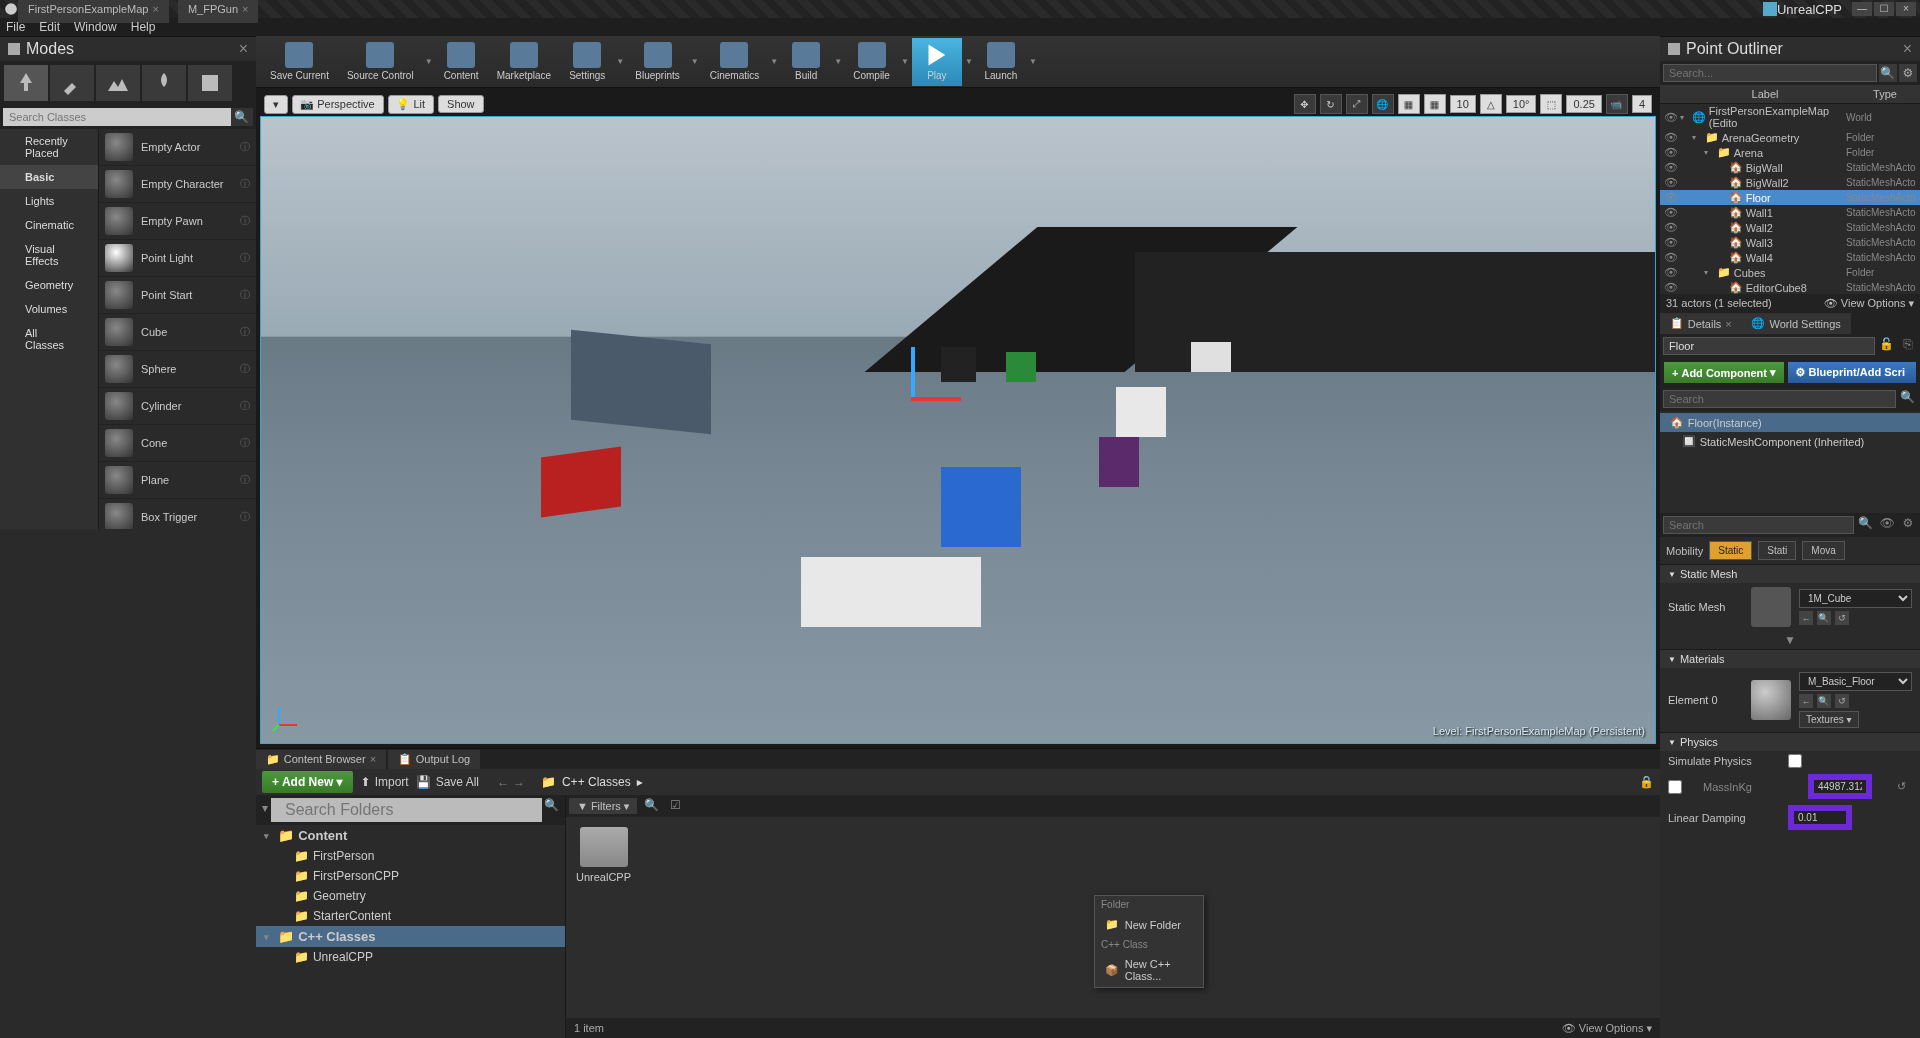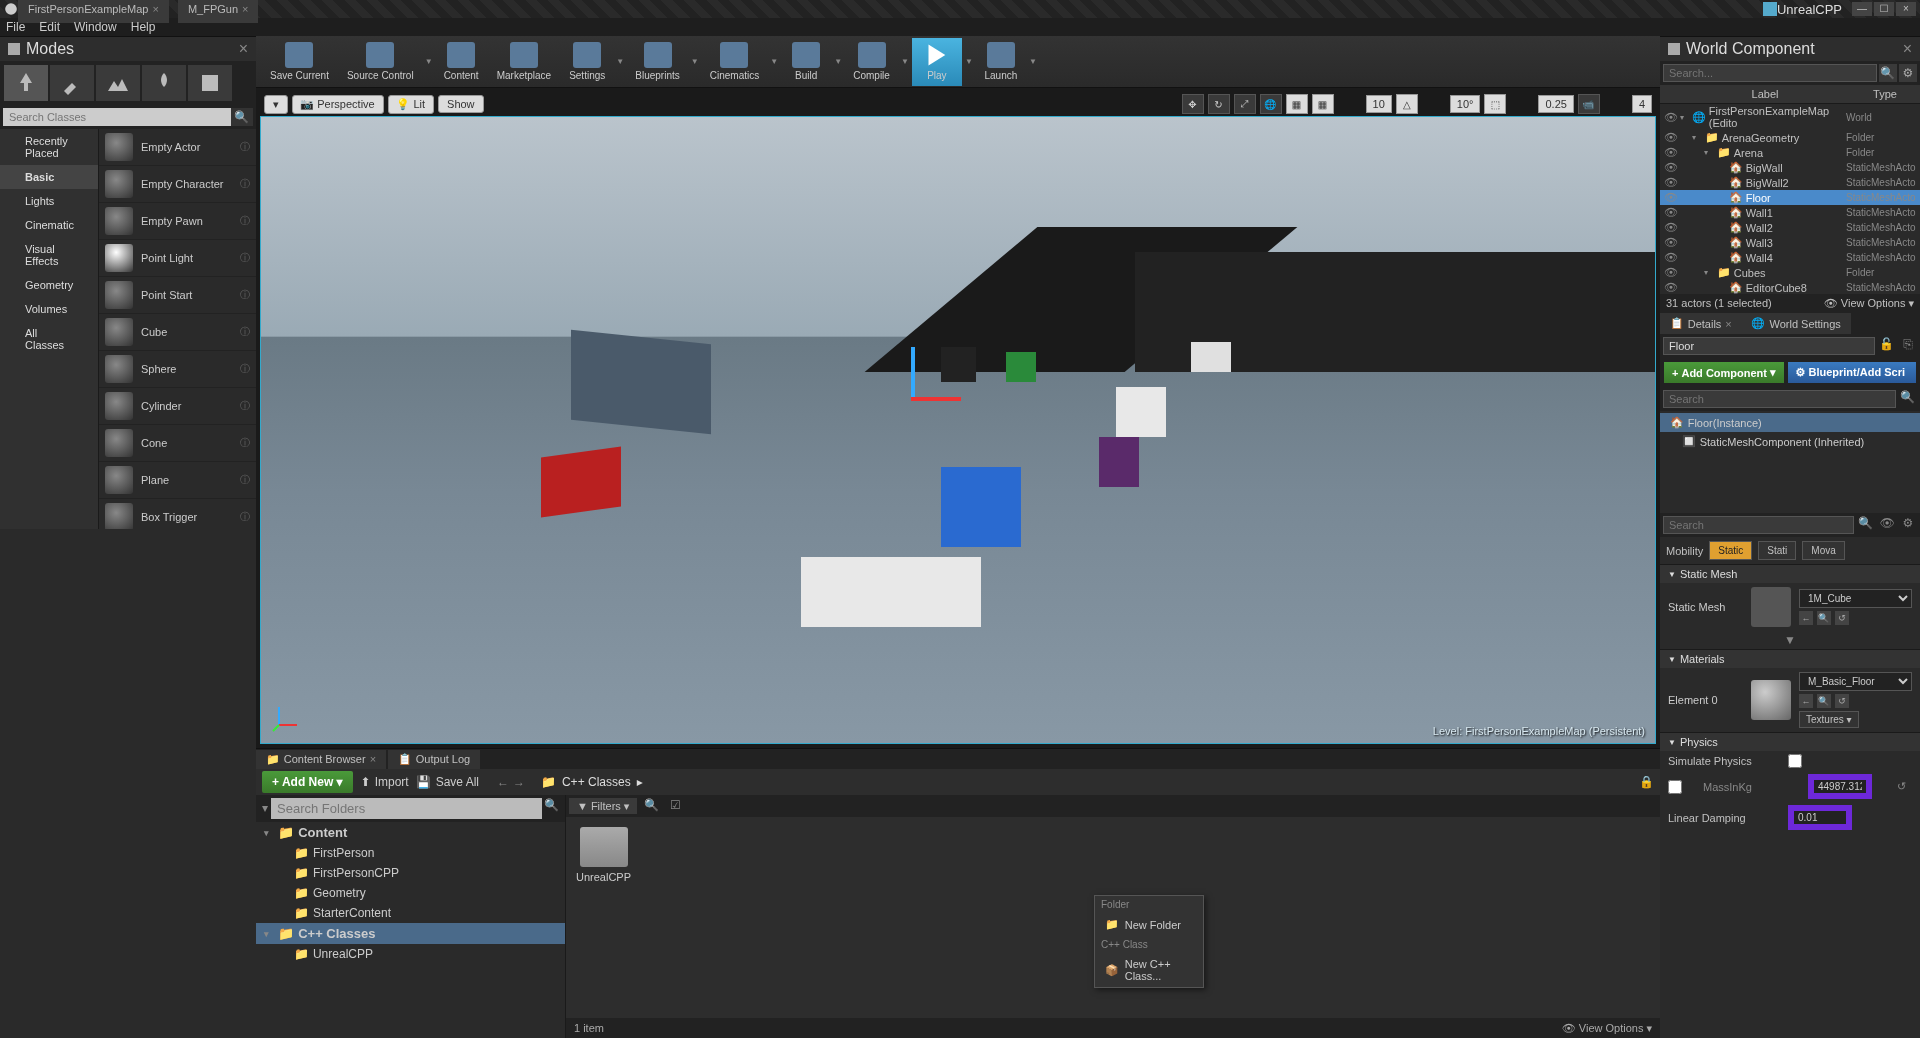--- a/index.html
+++ b/index.html
@@ -56,21 +56,21 @@
 .tb-btn .label { font-size: 10px; color: #ccc; margin-top: 2px; }
 .tb-dd { width: 10px; height: 48px; display: flex; align-items: center; justify-content: center; color: #888; cursor: pointer; font-size: 8px; }
 
 
 .viewport-wrap { flex: 1; background: #1a1a1a; padding: 4px; display: flex; flex-direction: column; }
 .vp-toolbar { height: 24px; display: flex; align-items: center; gap: 4px; padding: 0 4px; }
 .vp-btn { background: #ddd; border: 1px solid #999; padding: 2px 8px; font-size: 11px; border-radius: 3px; cursor: pointer; color: #333; display: flex; align-items: center; gap: 3px; }
 .vp-spacer { flex: 1; }
 .vp-iconbtn { width: 22px; height: 20px; background: #3a3a3a; border: 1px solid #555; display: flex; align-items: center; justify-content: center; cursor: pointer; font-size: 10px; color: #ccc; }
 .vp-iconbtn.light { background: #ddd; color: #333; border-color: #999; }
-.vp-val { background: #ddd; padding: 2px 6px; font-size: 11px; color: #333; border: 1px solid #999; margin-left: 28px; }
+.vp-val { background: #ddd; padding: 2px 6px; font-size: 11px; color: #333; border: 1px solid #999; }
 .viewport { flex: 1; background: linear-gradient(#bac4cc 0%, #9aaab5 35%, #6a7a85 35.2%, #788895 60%, #8898a5 100%); position: relative; border: 1px solid #3ac; overflow: hidden; }
 .cube { position: absolute; }
 .cube.red { left: 280px; top: 335px; width: 80px; height: 60px; background: #b92020; transform: skewY(-8deg); }
 .cube.blue { left: 680px; top: 350px; width: 80px; height: 80px; background: #2a6ad0; }
 .cube.white1 { left: 540px; top: 440px; width: 180px; height: 70px; background: #e8e8e8; }
 .cube.green { left: 745px; top: 235px; width: 30px; height: 30px; background: #2a8a3a; }
 .cube.black { left: 680px; top: 230px; width: 35px; height: 35px; background: #222; }
 .cube.purple { left: 838px; top: 320px; width: 40px; height: 50px; background: #5a2a6a; }
 .cube.white2 { left: 855px; top: 270px; width: 50px; height: 50px; background: #e8e8e8; }
 .cube.white3 { left: 930px; top: 225px; width: 40px; height: 30px; background: #e0e0e0; }
@@ -91,21 +91,21 @@
 .btab .x { color: #888; }
 .cb-toolbar { height: 26px; background: #2d2d2d; display: flex; align-items: center; padding: 0 6px; gap: 8px; }
 .addnew { background: linear-gradient(#4a9a3a, #3a7a2a); color: #fff; padding: 4px 10px; font-size: 12px; border-radius: 2px; cursor: pointer; font-weight: bold; }
 .import, .saveall { color: #ccc; cursor: pointer; font-size: 12px; display: flex; align-items: center; gap: 4px; }
 .nav-btns { display: flex; gap: 4px; margin-left: 10px; }
 .nav-btns div { color: #888; cursor: pointer; }
 .breadcrumb { color: #ddd; font-size: 12px; margin-left: 8px; display: flex; align-items: center; gap: 6px; }
 .cb-body { flex: 1; display: flex; }
 .cb-tree { width: 310px; background: #2a2a2a; border-right: 1px solid #1a1a1a; }
 .cb-tree-search { padding: 3px; background: #222; display: flex; }
-.cb-tree-search input { flex: 1; background: #bbb; border: none; padding: 3px 6px; font-size: 13px; }
+.cb-tree-search input { flex: 1; background: #bbb; border: none; padding: 3px 14px; font-size: 16px; }
 .tree-item { padding: 3px 8px; font-size: 12px; color: #ccc; cursor: pointer; display: flex; align-items: center; gap: 4px; }
 .tree-item.root { font-weight: bold; font-size: 13px; }
 .tree-item.selected { background: #4a6a8a; }
 .tree-item .chev { width: 10px; color: #888; font-size: 9px; }
 .tree-item .folder { color: #888; }
 .cb-content { flex: 1; background: #2d2d2d; display: flex; flex-direction: column; position: relative; }
 .cb-filter { height: 22px; display: flex; padding: 3px; gap: 4px; background: #222; }
 .cb-filter .fbtn { background: #3a3a3a; padding: 2px 8px; font-size: 11px; display: flex; align-items: center; gap: 3px; cursor: pointer; }
 .cb-filter input { flex: 1; background: #bbb; border: none; padding: 2px 6px; font-size: 11px; }
 .cb-items { flex: 1; padding: 10px; display: flex; align-items: flex-start; gap: 20px; }
@@ -531,21 +531,21 @@
       </div>
     </div>
   </div>
 
   <div class="right-col">
 
     <div class="panel-header">
       <svg width="12" height="12">
           <rect width="12" height="12" fill="#aaa"></rect>
         </svg>
-      <span>World Component</span>
+      <span>Point Outliner</span>
       <span class="x">×</span>
     </div>
     <div class="wo-search">
       <input placeholder="Search..." style="">
       <div class="ico">🔍</div>
       <div class="ico">⚙</div>
     </div>
     <div class="wo-headers">
       <div style="width:20px"></div>
       <div style="flex:1;text-align:center">Label</div>

